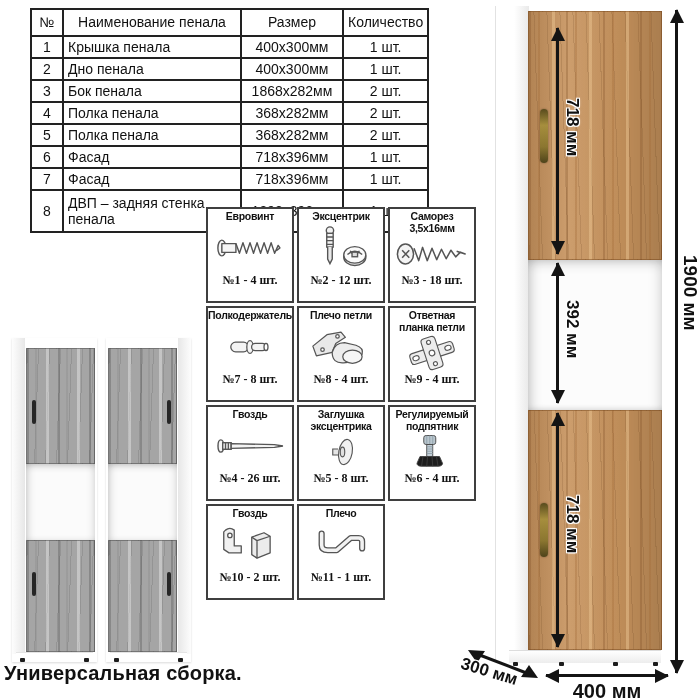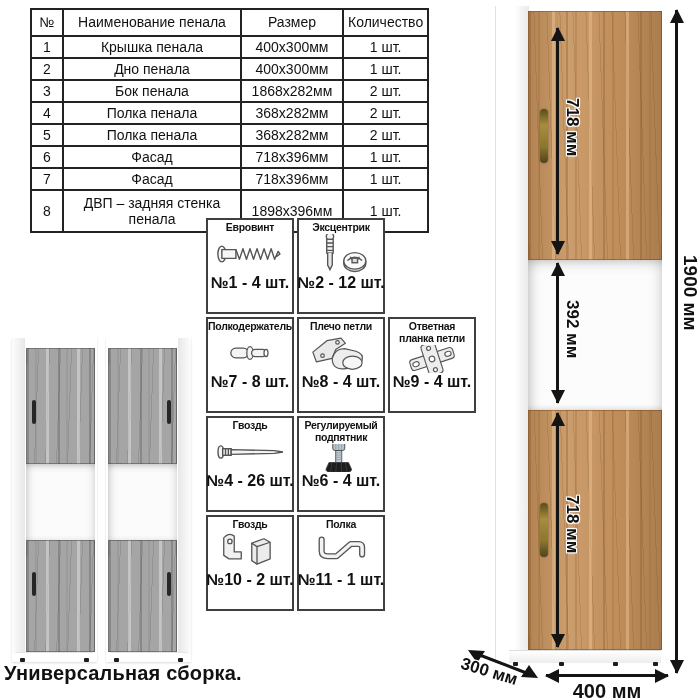--- a/index.html
+++ b/index.html
@@ -5,32 +5,32 @@
   html,body{margin:0;padding:0;background:#fff;}
   .sheet{position:relative;width:700px;height:700px;background:#fff;overflow:hidden;
          font-family:"Liberation Sans",sans-serif;color:#111;}
 
   
   table.parts{position:absolute;left:30px;top:8px;border-collapse:collapse;}
   table.parts th,table.parts td{border:2px solid #222;font-size:14px;padding:0 4px;line-height:1.15;}
   table.parts th{font-weight:400;text-align:center;height:25px;}
   table.parts td{height:20px;}
   td.c,th.c{text-align:center;}
-  td.l{text-align:center;padding-left:7px;}
+  td.l{text-align:left;padding-left:7px;}
   tr.tall td{height:40px;}
 
   
-  .hw-grid{position:absolute;left:206px;top:218px;display:flex;flex-direction:column;gap:3px;}
+  .hw-grid{position:absolute;left:206px;top:207px;display:flex;flex-direction:column;gap:3px;}
   .hw-row{display:flex;gap:3px;}
   .hw-cell{width:88px;height:96px;border:2px solid #3f3f3f;box-sizing:border-box;background:#fff;
            display:flex;flex-direction:column;align-items:center;padding:2px 1px 1px;}
   .hw-name{font-weight:bold;font-size:10.5px;letter-spacing:-0.3px;text-align:center;line-height:1.12;min-height:12px;}
   .hw-icon{flex:1;display:flex;align-items:center;justify-content:center;width:100%;overflow:hidden;}
   .hw-icon svg{display:block;}
-  .hw-count{font-weight:bold;font-size:16px;padding-bottom:19px;white-space:nowrap;}
+  .hw-count{font-weight:bold;font-size:12px;padding-bottom:12px;white-space:nowrap;font-family:Liberation Serif, serif;}
 
   
   .wood-oak{background-color:#c6925c;background-image:
     repeating-linear-gradient(90deg,rgba(122,74,33,.28) 0 2px,transparent 2px 9px,rgba(160,104,52,.30) 9px 11px,transparent 11px 23px,rgba(238,201,150,.45) 23px 26px,transparent 26px 37px),
     repeating-linear-gradient(88deg,rgba(95,58,24,.16) 0 1px,transparent 1px 13px),
     linear-gradient(90deg,rgba(0,0,0,.10),rgba(255,255,255,.10) 30%,rgba(0,0,0,.04) 70%,rgba(0,0,0,.14));
     border:1px solid rgba(110,65,22,.45);box-sizing:border-box;}
   .wood-gray{background-color:#a5a5a5;background-image:
     repeating-linear-gradient(90deg,rgba(70,70,70,.30) 0 2px,transparent 2px 8px,rgba(140,140,140,.35) 8px 10px,transparent 10px 19px,rgba(228,228,228,.5) 19px 22px,transparent 22px 31px),
     repeating-linear-gradient(92deg,rgba(60,60,60,.16) 0 1px,transparent 1px 11px);
@@ -181,20 +181,33 @@
                 <path d="M25.5 24 v13 l2.5 5 2.5-5 v-13" fill="#e8e8e8"></path>
                 <ellipse cx="55" cy="35" rx="12" ry="9"></ellipse>
                 <ellipse cx="55" cy="32.5" rx="12" ry="9" fill="#fafafa"></ellipse>
                 <path d="M47 32 q8-7 16 0 M50 28 q5 9 10 0" fill="none"></path>
                 <rect x="52" y="29.5" width="6" height="5" fill="#ddd"></rect>
               </g>
             </svg>
         </div>
         <div class="hw-count">№2 - 12 шт.</div>
       </div>
+      <div class="hw-cell">
+        <div class="hw-name">Саморез 3,5х16мм</div>
+        <div class="hw-icon">
+          <svg width="76" height="36" viewBox="0 0 80 38">
+              <g fill="#f4f4f4" stroke="#555" stroke-width="1.6" stroke-linejoin="round">
+                <ellipse cx="12" cy="19" rx="8.5" ry="10.5"></ellipse>
+                <path d="M8.5 15 l7.5 8 M16 15 l-7.5 8" fill="none"></path>
+                <path d="M21 13 L26 26 30 12 35 26 40 13 45 25 50 14 55 24 60 15 65 22 70 17 75 19 66 16" fill="none"></path>
+              </g>
+            </svg>
+        </div>
+        <div class="hw-count">№3 - 18 шт.</div>
+      </div>
     </div>
 
     <div class="hw-row">
       <div class="hw-cell">
         <div class="hw-name">Полкодержатель</div>
         <div class="hw-icon">
           <svg width="76" height="40" viewBox="0 0 80 50">
               <g fill="#f4f4f4" stroke="#555" stroke-width="1.6">
                 <rect x="16" y="19" width="22" height="12" rx="6"></rect>
                 <ellipse cx="40" cy="25" rx="4" ry="8"></ellipse>
@@ -248,20 +261,33 @@
                 <ellipse cx="9" cy="17" rx="3" ry="6.5"></ellipse>
                 <rect x="11" y="13.5" width="9" height="7"></rect>
                 <path d="M14 13.5 v7 M17 13.5 v7" fill="none"></path>
                 <path d="M20 14.5 L66 15.5 75 17 66 18.5 20 19.5 Z"></path>
               </g>
             </svg>
         </div>
         <div class="hw-count">№4 - 26 шт.</div>
       </div>
       <div class="hw-cell">
+        <div class="hw-name">Заглушка эксцентрика</div>
+        <div class="hw-icon">
+          <svg width="60" height="40" viewBox="0 0 80 50">
+              <g fill="#f1f1f1" stroke="#555" stroke-width="1.5">
+                <ellipse cx="46" cy="25" rx="9" ry="17" transform="rotate(10 46 25)"></ellipse>
+                <path d="M36 21 h-7 v8 h7" fill="#e5e5e5"></path>
+                <ellipse cx="42" cy="25" rx="3" ry="6.5" fill="#e0e0e0"></ellipse>
+              </g>
+            </svg>
+        </div>
+        <div class="hw-count">№5 - 8 шт.</div>
+      </div>
+      <div class="hw-cell">
         <div class="hw-name">Регулируемый подпятник</div>
         <div class="hw-icon">
           <svg width="60" height="40" viewBox="0 0 80 50">
               <g stroke="#444" stroke-width="1.2">
                 <rect x="29" y="3" width="16" height="12" rx="3" fill="#b9c6ce"></rect>
                 <path d="M33 3 v12 M37 3 v12 M41 3 v12" fill="none" stroke="#8fa0aa"></path>
                 <rect x="33" y="15" width="8" height="16" fill="#c3ced6"></rect>
                 <path d="M33 18 h8 M33 21 h8 M33 24 h8 M33 27 h8" stroke="#8fa0aa"></path>
                 <path d="M24 31 h26 l4 9 q0 4-6 4 h-22 q-6 0-6-4 z" fill="#1d1d1d"></path>
                 <path d="M28 31 l-2 13 M34 31 l-1 13 M40 31 l1 13 M46 31 l2 13" stroke="#3c3c3c" fill="none"></path>
@@ -281,21 +307,21 @@
                 <path d="M12 8 q5-4 10 0 v18 h8 v8 H16 l-6-4 V10 z"></path>
                 <circle cx="17" cy="14" r="2.5" fill="#fff"></circle>
                 <path d="M42 16 l14-5 7 4 v19 l-15 6 -6-4 z" fill="#ececec"></path>
                 <path d="M42 16 l6 4 v20 M48 20 l15-5" fill="none"></path>
               </g>
             </svg>
         </div>
         <div class="hw-count">№10 - 2 шт.</div>
       </div>
       <div class="hw-cell">
-        <div class="hw-name">Полка</div>
+        <div class="hw-name">Плечо</div>
         <div class="hw-icon">
           <svg width="72" height="44" viewBox="0 0 80 50">
               <path d="M18 12 v13 q0 6 7 6 h10 l16-14 h9 q4 0 4 4 v8" fill="none" stroke="#555" stroke-width="7" stroke-linecap="round" stroke-linejoin="round"></path>
               <path d="M18 12 v13 q0 6 7 6 h10 l16-14 h9 q4 0 4 4 v8" fill="none" stroke="#f2f2f2" stroke-width="4" stroke-linecap="round" stroke-linejoin="round"></path>
             </svg>
         </div>
         <div class="hw-count">№11 - 1 шт.</div>
       </div>
     </div>
   </div>

